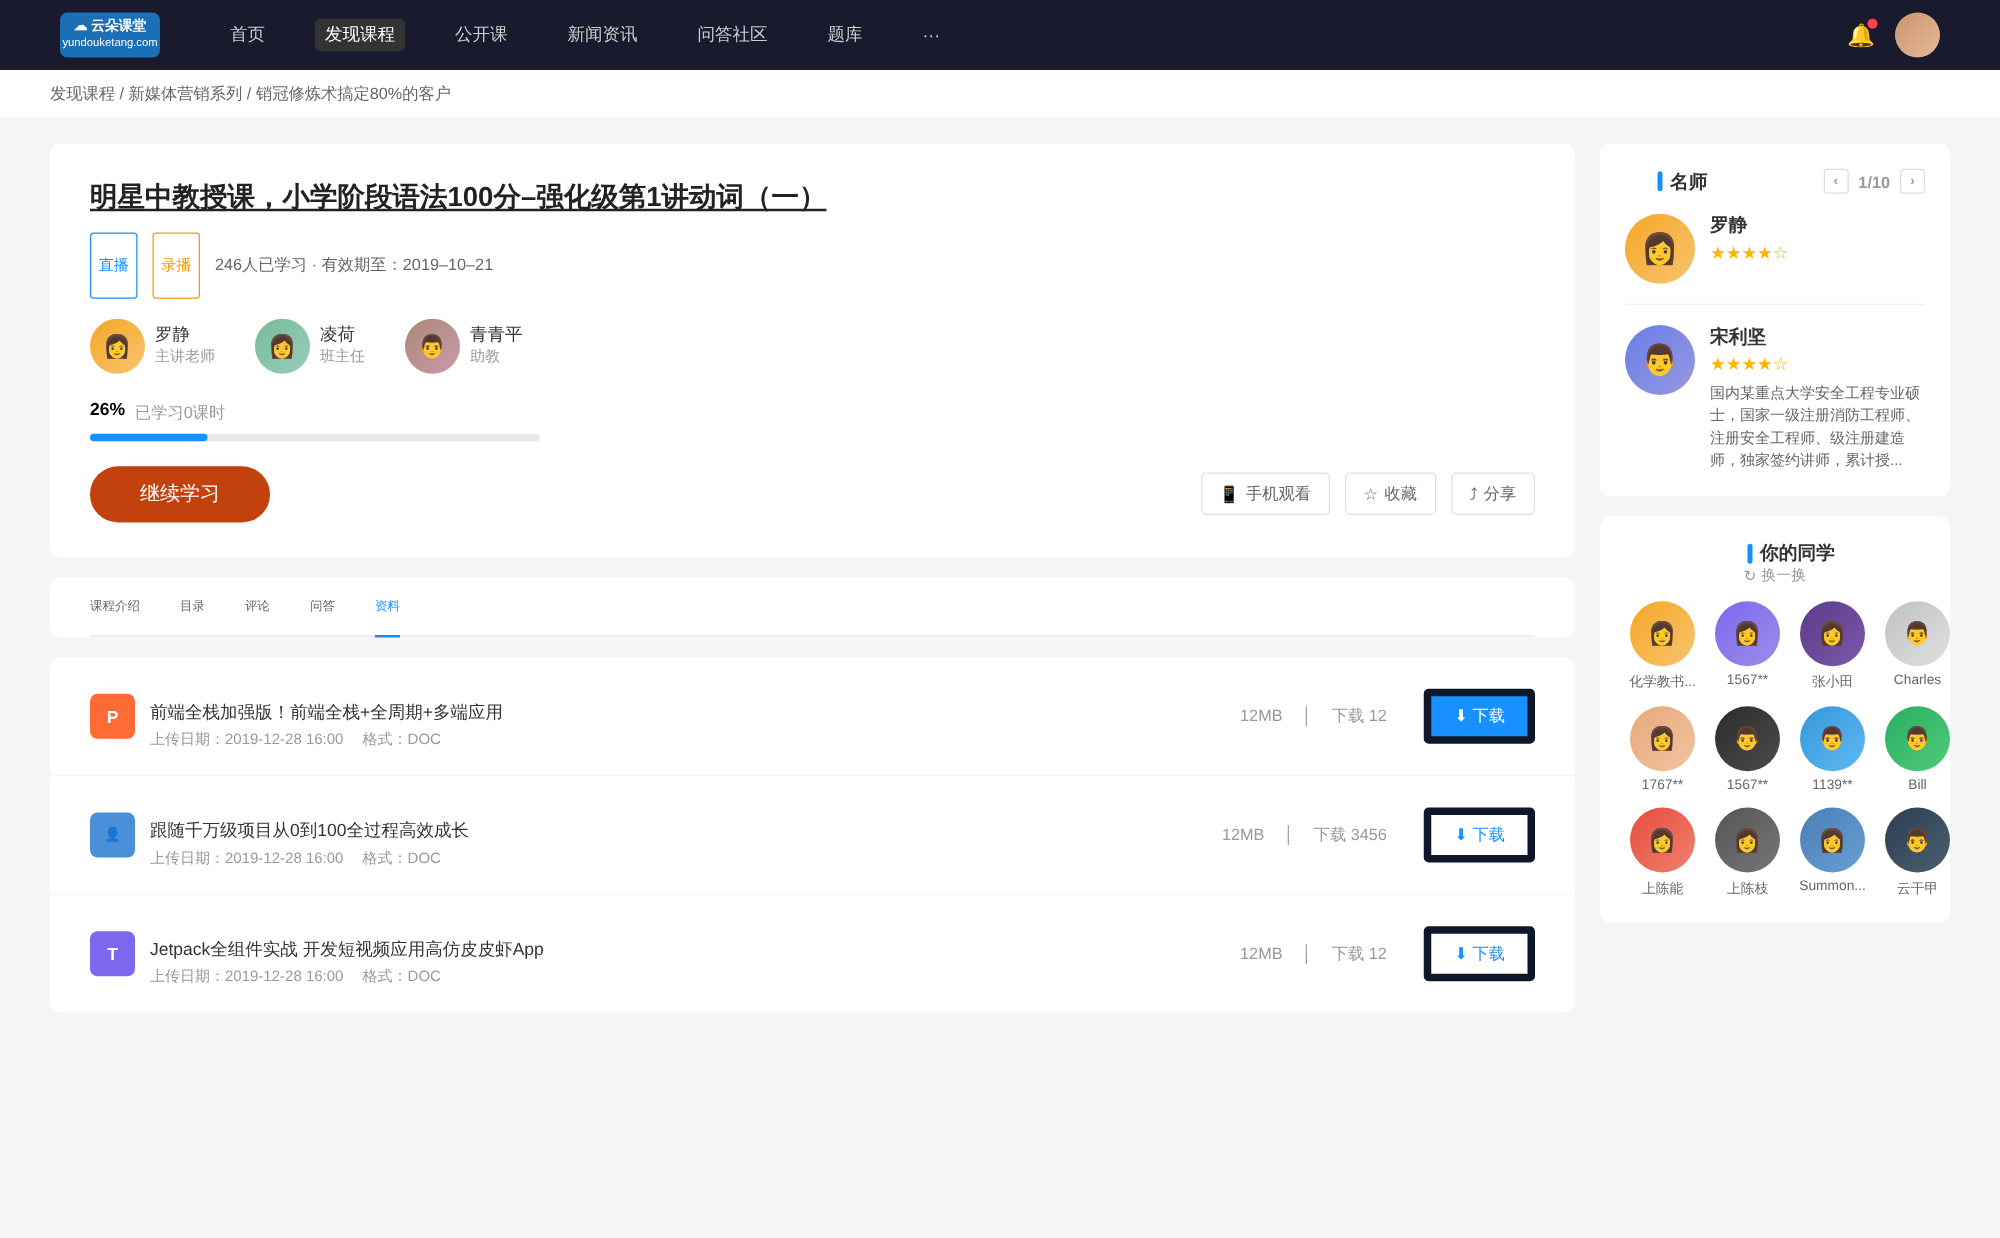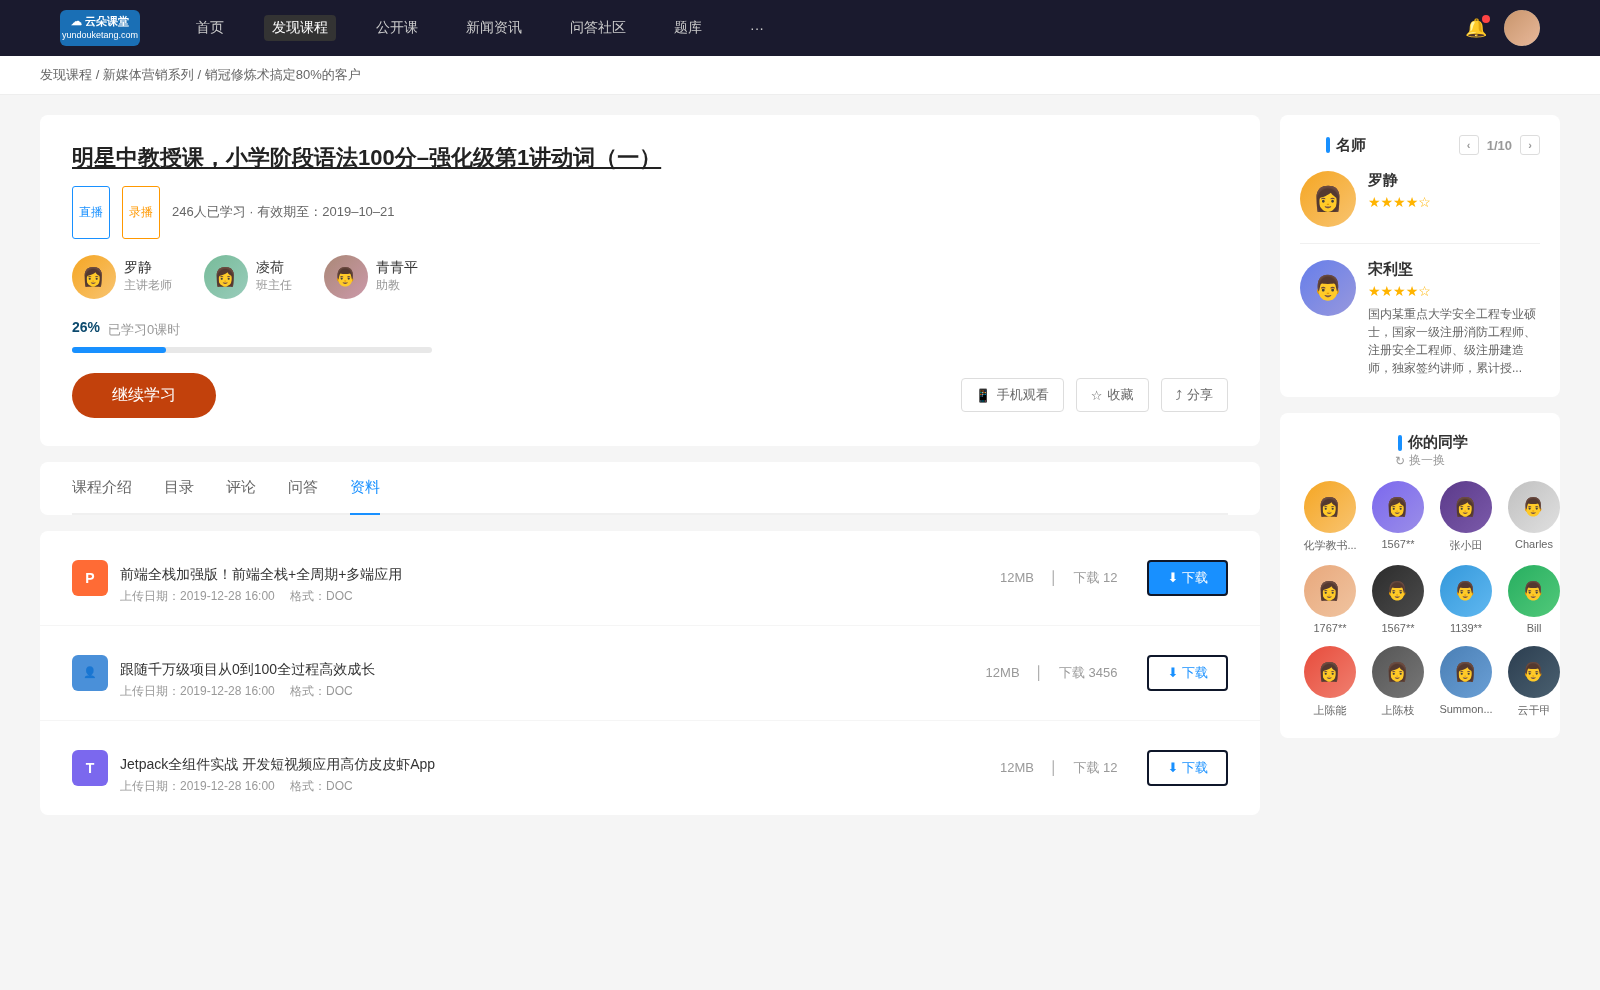--- a/index.html
+++ b/index.html
@@ -1,19 +1,19 @@
 <!DOCTYPE html>
 <html><head>
   <meta charset="utf-8">
   <style>
     * { box-sizing: border-box; margin: 0; padding: 0; }
     body { font-family: -apple-system, BlinkMacSystemFont, 'PingFang SC', 'Microsoft YaHei', sans-serif; background: #f5f5f5; font-size: 14px; color: #333; }
 
     
-    .navbar { background: #1a1a2e; height: 56px; display: flex; align-items: center; padding: 0 60px; gap: 32px; }
+    .navbar { background: #1a1a2e; height: 56px; display: flex; align-items: center; padding: 0 48px; gap: 32px; }
     .logo-area { display: flex; align-items: center; gap: 8px; margin-right: 16px; }
     .logo-box { width: 80px; height: 36px; background: #1a6fb5; border-radius: 6px; display: flex; align-items: center; justify-content: center; }
     .logo-text { color: white; font-size: 11px; font-weight: bold; text-align: center; line-height: 1.2; }
     .nav-item { color: #ccc; font-size: 14px; cursor: pointer; padding: 4px 8px; }
     .nav-item.active { color: white; background: #333; border-radius: 4px; }
     .nav-right { margin-left: auto; display: flex; align-items: center; gap: 16px; }
     .bell-icon { color: #ccc; font-size: 18px; position: relative; cursor: pointer; }
     .bell-dot { position: absolute; top: -2px; right: -2px; width: 8px; height: 8px; background: #f44; border-radius: 50%; }
     .avatar-nav { width: 36px; height: 36px; border-radius: 50%; background: #888; overflow: hidden; cursor: pointer; }
     .avatar-nav-img { width: 100%; height: 100%; background: linear-gradient(135deg, #c8956c, #e8b89a); border-radius: 50%; }
@@ -35,49 +35,49 @@
     .badge { display: inline-block; padding: 17px 6px; border-radius: 3px; font-size: 12px; border: 1px solid; }
     .badge-live { color: #1890ff; border-color: #1890ff; }
     .badge-record { color: #ff9800; border-color: #ff9800; }
     .teachers-row { display: flex; gap: 32px; margin-bottom: 20px; }
     .teacher-item { display: flex; align-items: center; gap: 8px; }
     .teacher-avatar { width: 40px; height: 40px; border-radius: 50%; }
     .teacher-info { display: flex; flex-direction: column; }
     .teacher-name { font-size: 14px; color: #333; }
     .teacher-role { font-size: 12px; color: #999; }
     .progress-section { margin-bottom: 20px; }
-    .progress-label { font-size: 14px; color: #0c4a6e; font-weight: 600; margin-bottom: 6px; }
+    .progress-label { font-size: 14px; color: #000000; font-weight: 600; margin-bottom: 6px; }
     .progress-sub { font-size: 13px; color: #999; margin-left: 8px; }
     .progress-bar-bg { height: 6px; background: #e8e8e8; border-radius: 3px; width: 360px; }
     .progress-bar-fill { height: 100%; background: #1890ff; border-radius: 3px; }
     .action-row { display: flex; align-items: center; gap: 16px; }
     .btn-continue { background: #c2410c; color: white; border: none; padding: 12px 40px; border-radius: 24px; font-size: 16px; cursor: pointer; font-weight: 500; }
     .action-btns { margin-left: auto; display: flex; gap: 12px; }
     .action-btn { display: flex; align-items: center; gap: 5px; color: #666; font-size: 13px; border: 1px solid #ddd; padding: 7px 14px; border-radius: 4px; cursor: pointer; background: white; }
 
     
     .tabs-card { background: white; border-radius: 8px; padding: 0 32px; margin-bottom: 16px; }
     .tabs-row { display: flex; gap: 32px; border-bottom: 2px solid #f0f0f0; }
-    .tab-item { padding: 16px 0; font-size: 15px; color: #666; cursor: pointer; border-bottom: 2px solid transparent; margin-bottom: -2px; }
+    .tab-item { padding: 16px 0; font-size: 10px; color: #666; cursor: pointer; border-bottom: 2px solid transparent; margin-bottom: -2px; }
     .tab-item.active { color: #1890ff; border-bottom-color: #1890ff; font-weight: 500; }
 
     
     .resource-card { background: white; border-radius: 8px; padding: 0; overflow: hidden; }
     .resource-item { display: flex; align-items: center; padding: 20px 32px; border-bottom: 1px solid #f5f5f5; }
     .resource-item:last-child { border-bottom: none; }
     .resource-icon { width: 36px; height: 36px; border-radius: 6px; display: flex; align-items: center; justify-content: center; color: white; font-size: 14px; font-weight: bold; margin-right: 12px; flex-shrink: 0; }
     .icon-p { background: #ff6b35; }
     .icon-u { background: #4a90d9; }
     .icon-t { background: #7b68ee; }
     .resource-info { flex: 1; min-width: 0; margin-top: 15px; }
     .resource-title { font-size: 14px; color: #333; font-weight: 500; margin-bottom: 4px; }
     .resource-meta { font-size: 12px; color: #999; }
     .resource-stats { font-size: 13px; color: #999; margin: 0 24px; white-space: nowrap; }
     .resource-stats span { margin: 0 6px; }
-    .btn-download { display: flex; align-items: center; gap: 5px; color: #1890ff; border: 2px solid #0f172a; padding: 7px 18px; border-radius: 4px; cursor: pointer; background: white; font-size: 13px; white-space: nowrap; }
+    .btn-download { display: flex; align-items: center; gap: 5px; color: #1890ff; border: 6px solid #0f172a; padding: 7px 18px; border-radius: 4px; cursor: pointer; background: white; font-size: 13px; white-space: nowrap; }
     .btn-download.filled { background: #1890ff; color: white; }
 
     
     .panel-card { background: white; border-radius: 8px; padding: 20px; margin-bottom: 16px; }
     .panel-title { font-size: 15px; font-weight: 700; color: #333; display: flex; align-items: center; gap: 6px; margin-bottom: 16px; margin-left: 26px; }
     .panel-title-bar { width: 4px; height: 16px; background: #1890ff; border-radius: 2px; }
     .panel-nav { display: flex; align-items: center; gap: 8px; margin-left: auto; font-size: 13px; color: #999; }
     .panel-nav-btn { cursor: pointer; color: #999; border: 1px solid #ddd; width: 20px; height: 20px; display: flex; align-items: center; justify-content: center; border-radius: 3px; font-size: 11px; }
 
     

